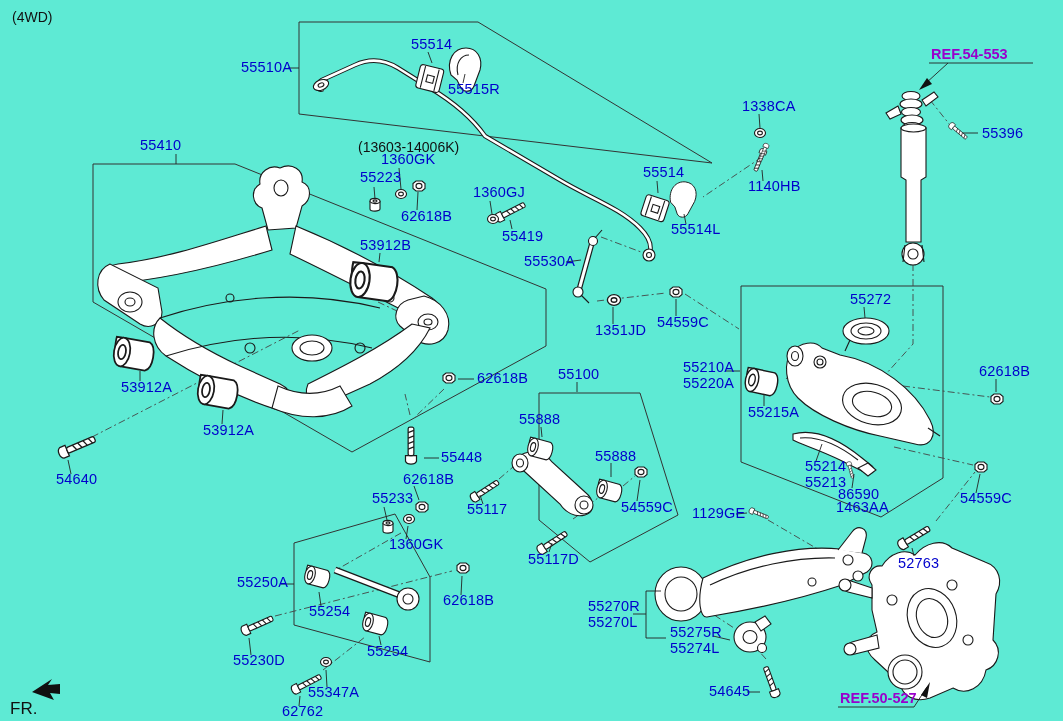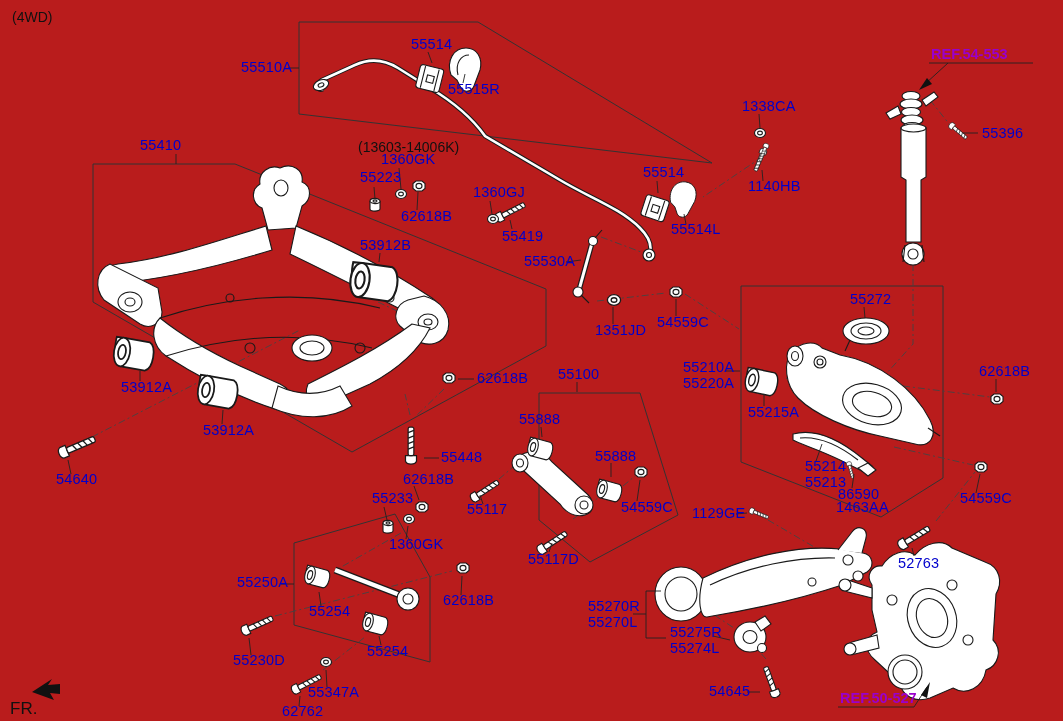--- a/index.html
+++ b/index.html
@@ -1,16 +1,16 @@
 <!DOCTYPE html>
 <html style="--part-blue: #0000CC; --ref-purple: #9900CC;"><head>
 <meta charset="utf-8">
 <style>
   html,body{margin:0;padding:0;background:#ffffff;}
-  .stage{position:relative;width:1063px;height:721px;background:#b91c1c;overflow:hidden;
+  .stage{position:relative;width:1063px;height:721px;background:#5eead4;overflow:hidden;
          font-family:"Liberation Sans",sans-serif;}
   svg{display:block}
   .part-num{font-family:"Liberation Sans",sans-serif;font-size:14.5px;letter-spacing:.2px;
             fill:var(--part-blue,#0000CC);cursor:pointer;}
   .ref-link{font-family:"Liberation Sans",sans-serif;font-size:14.5px;font-weight:bold;
             fill:var(--ref-purple,#9900CC);cursor:pointer;}
   .static-txt{font-family:"Liberation Sans",sans-serif;font-size:14px;fill:#111;}
   .fr-txt{font-family:"Liberation Sans",sans-serif;font-size:17px;fill:#111;}
   .ln{stroke:#222;stroke-width:.9;fill:none;}
   .box{stroke:#333;stroke-width:1;fill:none;}

